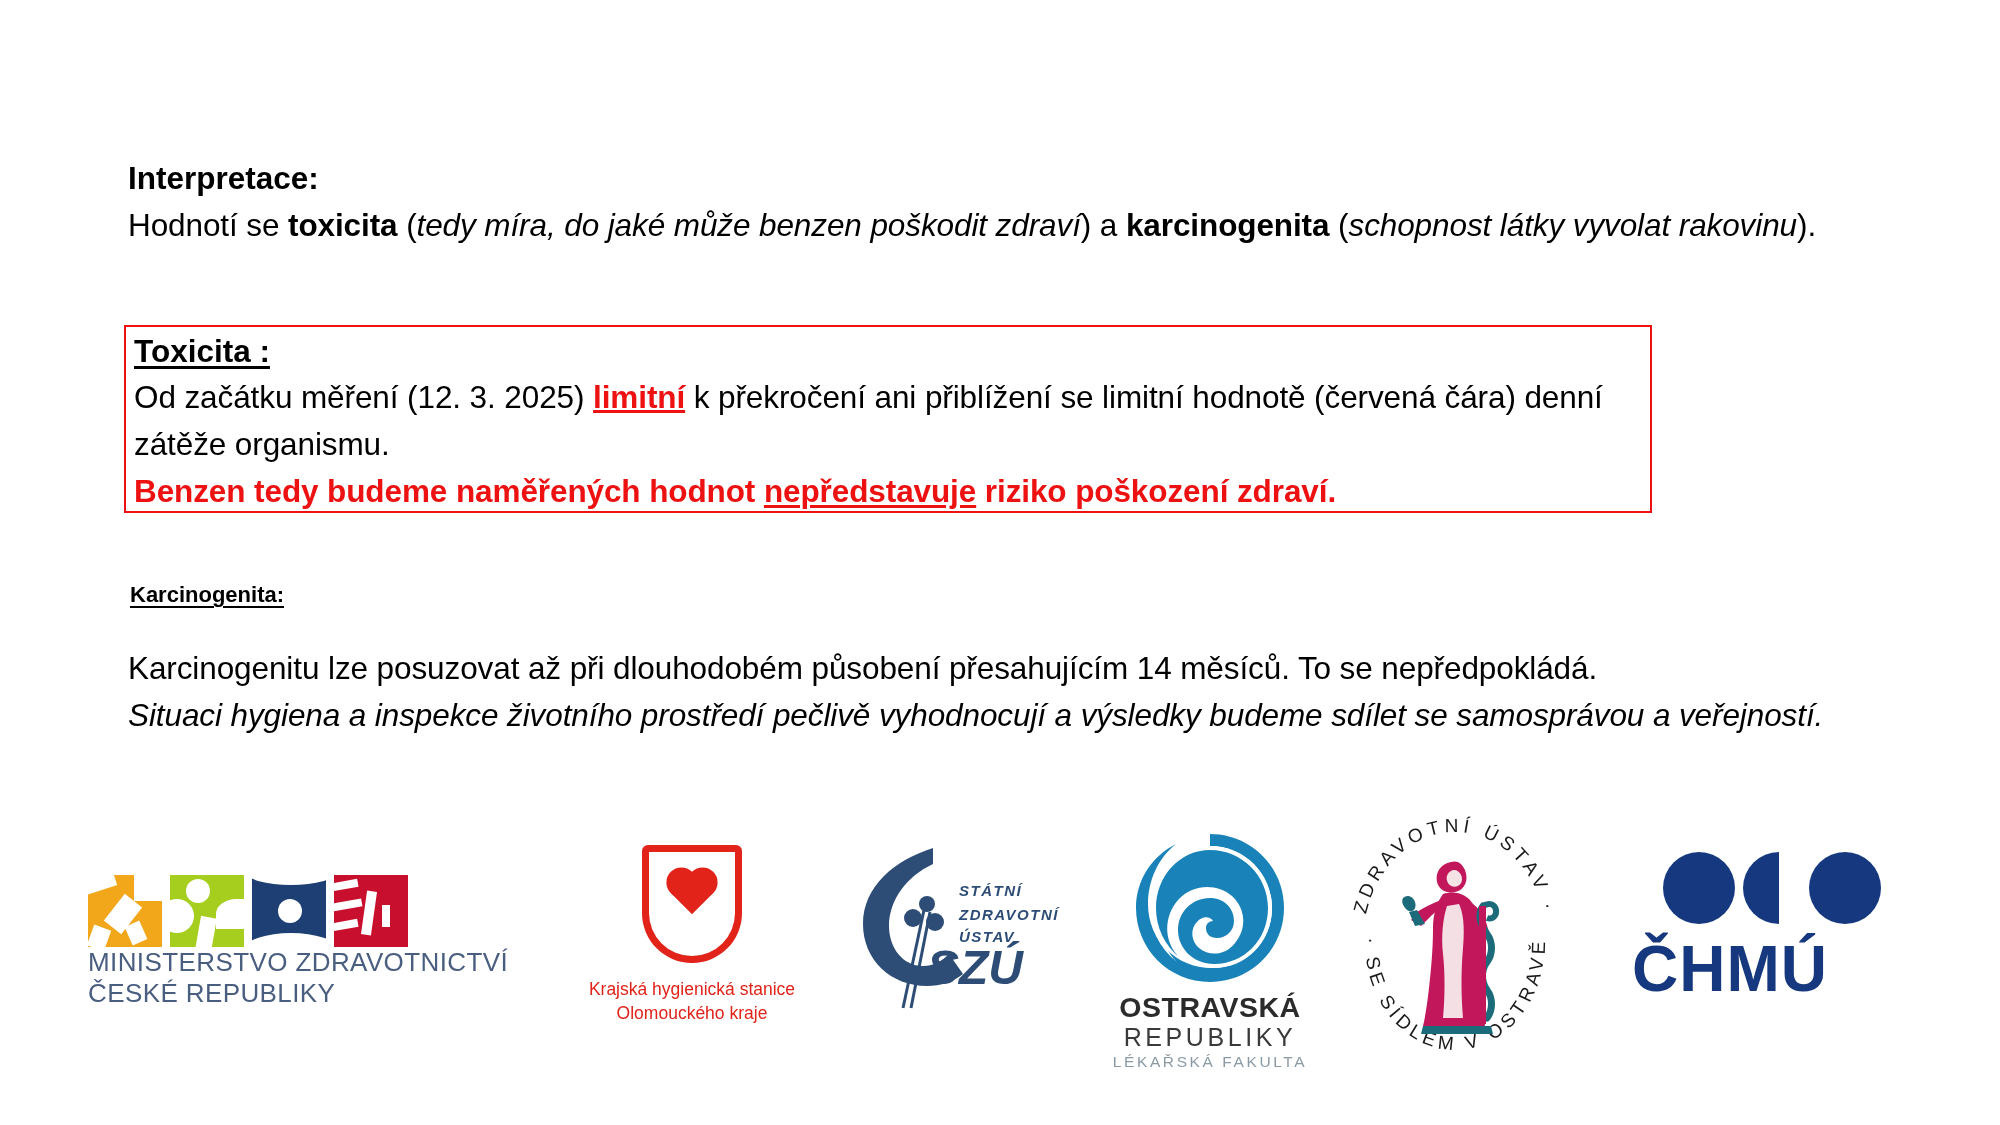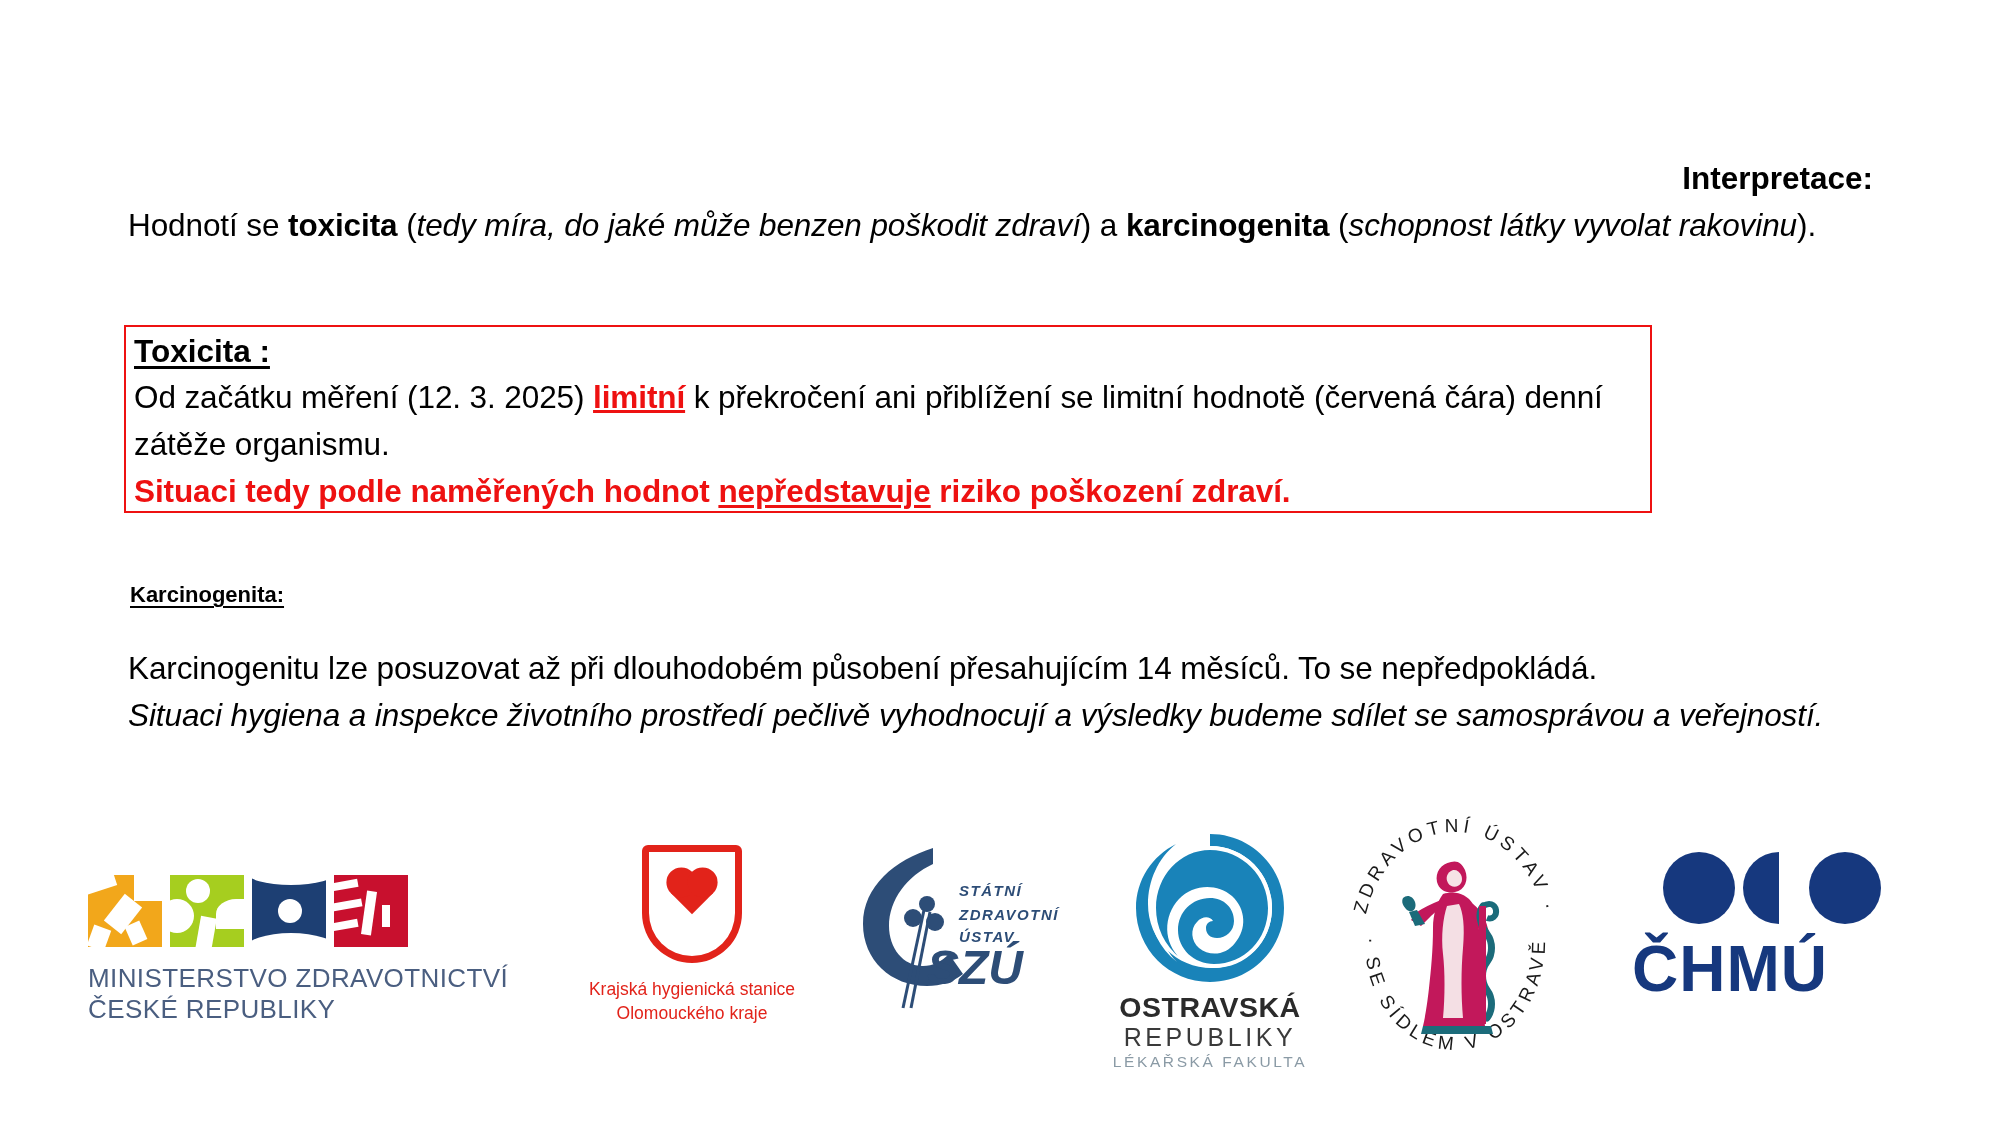--- a/index.html
+++ b/index.html
@@ -34,21 +34,20 @@
     font-size: 31.5px;
     line-height: 47px;
     letter-spacing: -0.1px;
     color: #000;
   }
 
   .heading {
     font-weight: bold;
     font-size: 31.5px;
     line-height: 47px;
-    text-align: right;
   }
 
   .it { font-style: italic; }
   .bd { font-weight: bold; }
   .ul { text-decoration: underline; text-underline-offset: 3px; }
 
   
   .redbox {
     position: absolute;
     left: 124px;
@@ -122,21 +121,20 @@
     width: 74px; height: 72px;
     position: relative;
     overflow: hidden;
   }
   .sq1 { background: #f2a71b; }
   .sq2 { background: #a6ce1f; }
   .sq3 { background: #1d3f73; }
   .sq4 { background: #c8102e; }
   .sq-white { position: absolute; background: #fff; }
   .mzcr-text {
-    margin-top: 16px;
     color: #4a5e80;
     font-size: 26px;
     line-height: 31px;
     letter-spacing: 0.4px;
     font-weight: 500;
   }
 
   
   .khs { left: 582px; top: 55px; width: 220px; text-align: center; }
   .shield {
@@ -219,21 +217,21 @@
 
   <div class="content">
     <div class="heading">Interpretace:</div>
     <div class="para"><span>Hodnotí se </span><span class="bd">toxicita</span><span> (</span><span class="it">tedy míra, do jaké může benzen poškodit zdraví</span><span>) a </span><span class="bd">karcinogenita</span><span> (</span><span class="it">schopnost látky vyvolat rakovinu</span><span>).</span></div>
   </div>
 
   <div class="redbox">
     <div class="redbox-inner">
       <div><span class="tox-title">Toxicita  :</span></div>
       <div class="para"><span>Od začátku měření (12. 3. 2025) </span><span class="nedoslo">limitní</span><span> k překročení ani přiblížení se limitní hodnotě (červená čára) denní zátěže organismu.</span></div>
-      <div class="para red-text"><span>Situaci tedy podle naměřených hodnot </span><span class="ul">nepředstavuje</span><span> riziko poškození zdraví.</span></div>
+      <div class="para red-text"><span>Benzen tedy budeme naměřených hodnot </span><span class="ul">nepředstavuje</span><span> riziko poškození zdraví.</span></div>
     </div>
   </div>
 
   <div class="karcino-title">Karcinogenita:</div>
 
   <div class="karcino-body">
     <div class="para">Karcinogenitu lze posuzovat až při dlouhodobém působení přesahujícím 14 měsíců. To se nepředpokládá.</div>
     <div class="para it">Situaci hygiena a inspekce životního prostředí pečlivě vyhodnocují a výsledky budeme sdílet se samosprávou a veřejností.</div>
   </div>
 

